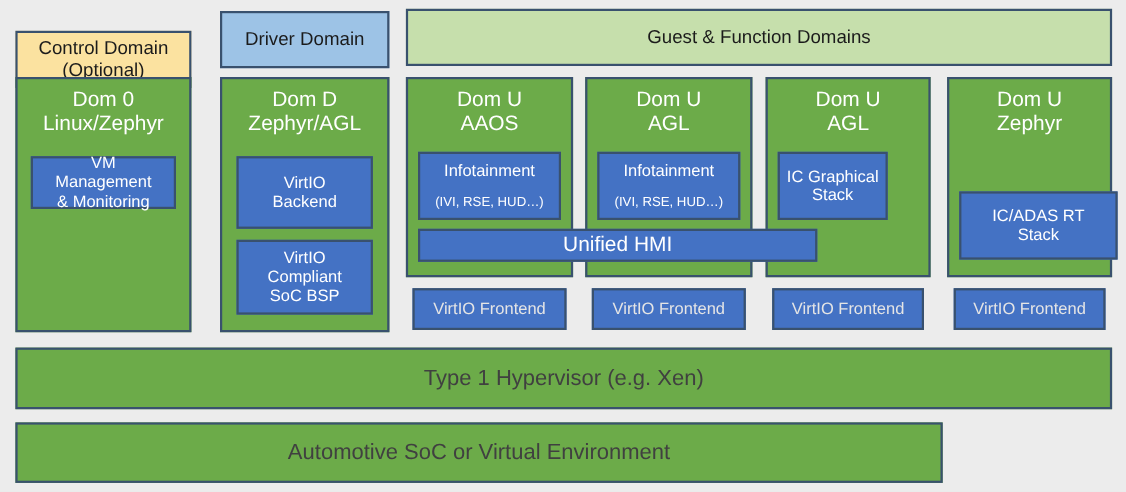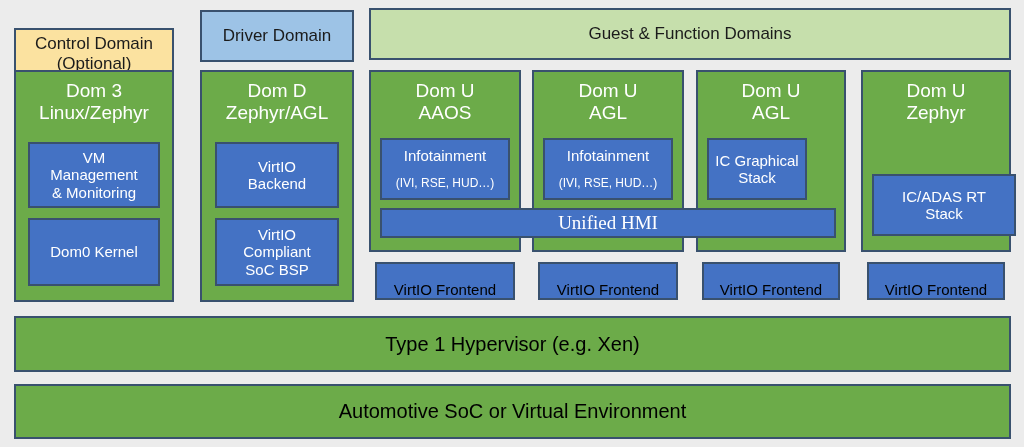--- a/index.html
+++ b/index.html
@@ -69,28 +69,27 @@
   .sub-blue .main-line { display: block; }
   .sub-blue .small-line { display: block; font-size: 12px; margin-top: 12px; }
   .bar-blue {
     background: #4472c4;
     color: #ffffff;
     font-size: 19px;
     z-index: 5;
   }
   .bar-green {
     background: #6cab49;
-    color: #000000;
+    color: #404040;
     font-size: 20px;
   }
   .vf {
     background: #4472c4;
-    color: #000000;
+    color: #e5e5e5;
     font-size: 15px;
-    align-items: flex-end;
   }
 </style>
 </head>
 <body>
 
 <div class="stage">
 
   <div class="box hdr-yellow" style="left:14px; top:28px; width:160px; height:52px;">
     <span class="dom-title">Control Domain
 (Optional)</span>
@@ -98,30 +97,27 @@
 
   <div class="box hdr-blue" style="left:200px; top:10px; width:154px; height:52px;">
     <span class="dom-title">Driver Domain</span>
   </div>
 
   <div class="box hdr-green" style="left:369px; top:8px; width:642px; height:52px;">
     <span class="dom-title">Guest &amp; Function Domains</span>
   </div>
 
   <div class="box dom-green" style="left:14px; top:70px; width:160px; height:232px;">
-    <span class="dom-title">Dom 3
+    <span class="dom-title">Dom 0
 Linux/Zephyr</span>
   </div>
-  <div class="box sub-blue" style="left:28px; top:142px; width:132px; height:66px;">
+  <div class="box sub-blue" style="left:28px; top:142px; width:132px; height:48px;">
     <span class="dom-title">VM
 Management
 &amp; Monitoring</span>
-  </div>
-  <div class="box sub-blue" style="left:28px; top:218px; width:132px; height:68px;">
-    <span class="dom-title">Dom0 Kernel</span>
   </div>
 
   <div class="box dom-green" style="left:200px; top:70px; width:154px; height:232px;">
     <span class="dom-title">Dom D
 Zephyr/AGL</span>
   </div>
   <div class="box sub-blue" style="left:215px; top:142px; width:124px; height:66px;">
     <span class="dom-title">VirtIO
 Backend</span>
   </div>
@@ -160,37 +156,37 @@
 
   <div class="box dom-green" style="left:861px; top:70px; width:150px; height:182px;">
     <span class="dom-title">Dom U
 Zephyr</span>
   </div>
   <div class="box sub-blue" style="left:872px; top:174px; width:144px; height:62px;">
     <span class="dom-title">IC/ADAS RT
 Stack</span>
   </div>
 
-  <div class="box bar-blue" style="left:380px; top:208px; width:456px; height:30px;font-family:Liberation Serif, serif;">
+  <div class="box bar-blue" style="left:380px; top:208px; width:363px; height:30px;">
     <span class="dom-title">Unified HMI</span>
   </div>
 
   <div class="box vf" style="left:375px; top:262px; width:140px; height:38px;">
     <span>VirtIO Frontend</span>
   </div>
   <div class="box vf" style="left:538px; top:262px; width:140px; height:38px;">
     <span>VirtIO Frontend</span>
   </div>
   <div class="box vf" style="left:702px; top:262px; width:138px; height:38px;">
     <span>VirtIO Frontend</span>
   </div>
   <div class="box vf" style="left:867px; top:262px; width:138px; height:38px;">
     <span>VirtIO Frontend</span>
   </div>
 
   <div class="box bar-green" style="left:14px; top:316px; width:997px; height:56px;">
     <span>Type 1 Hypervisor (e.g. Xen)</span>
   </div>
-  <div class="box bar-green" style="left:14px; top:384px; width:997px; height:55px;text-align:right;">
+  <div class="box bar-green" style="left:14px; top:384px; width:843px; height:55px;text-align:right;">
     <span>Automotive SoC or Virtual Environment</span>
   </div>
 
 </div>
 
 </body></html>

